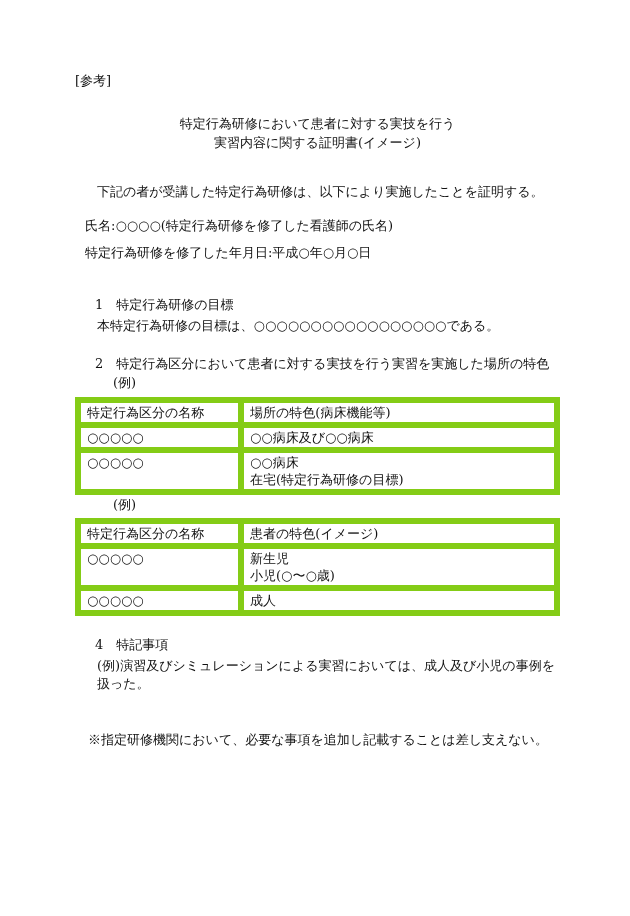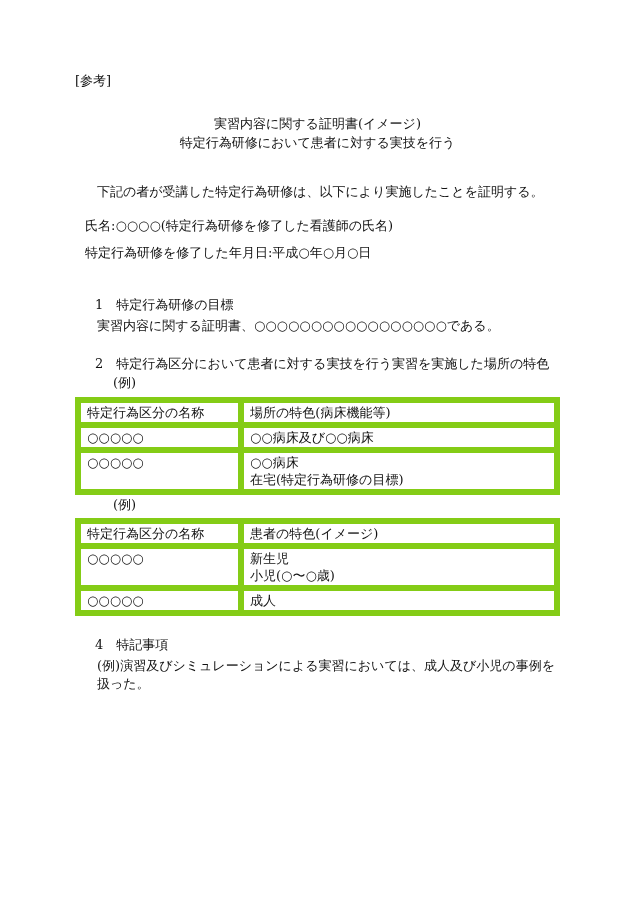--- a/index.html
+++ b/index.html
@@ -82,32 +82,32 @@
   }
 </style>
 </head>
 <body>
 
 <div class="page">
 
   <div class="ref-label">[参考]</div>
 
   <div class="doc-title">
+    <div>特定行為研修において患者に対する実技を行う</div>
     <div>実習内容に関する証明書(イメージ)</div>
-    <div>特定行為研修において患者に対する実技を行う</div>
   </div>
 
 
   <div class="intro">下記の者が受講した特定行為研修は、以下により実施したことを証明する。</div>
 
   <div class="name-line">氏名:○○○○(特定行為研修を修了した看護師の氏名)</div>
   <div class="completion-line">特定行為研修を修了した年月日:平成○年○月○日</div>
 
   <div class="sec-heading h1">1　特定行為研修の目標</div>
-  <div class="sec-body">実習内容に関する証明書、○○○○○○○○○○○○○○○○○である。</div>
+  <div class="sec-body">本特定行為研修の目標は、○○○○○○○○○○○○○○○○○である。</div>
 
   <div class="sec-heading h2">2　特定行為区分において患者に対する実技を行う実習を実施した場所の特色</div>
   <div class="example-label">(例)</div>
 
   <table class="doc-table">
     <tbody>
         <tr>
       <th class="col-name">特定行為区分の名称</th>
       <th>場所の特色(病床機能等)</th>
     </tr>
@@ -139,14 +139,15 @@
     <tr>
       <td>○○○○○</td>
       <td>成人</td>
     </tr>
   </tbody>
     </table>
 
   <div class="sec-heading h4">4　特記事項</div>
   <div class="sec-body">(例)演習及びシミュレーションによる実習においては、成人及び小児の事例を扱った。</div>
 
+  <div class="footnote">※指定研修機関において、必要な事項を追加し記載することは差し支えない。</div>
 
 </div>
 
 </body></html>

